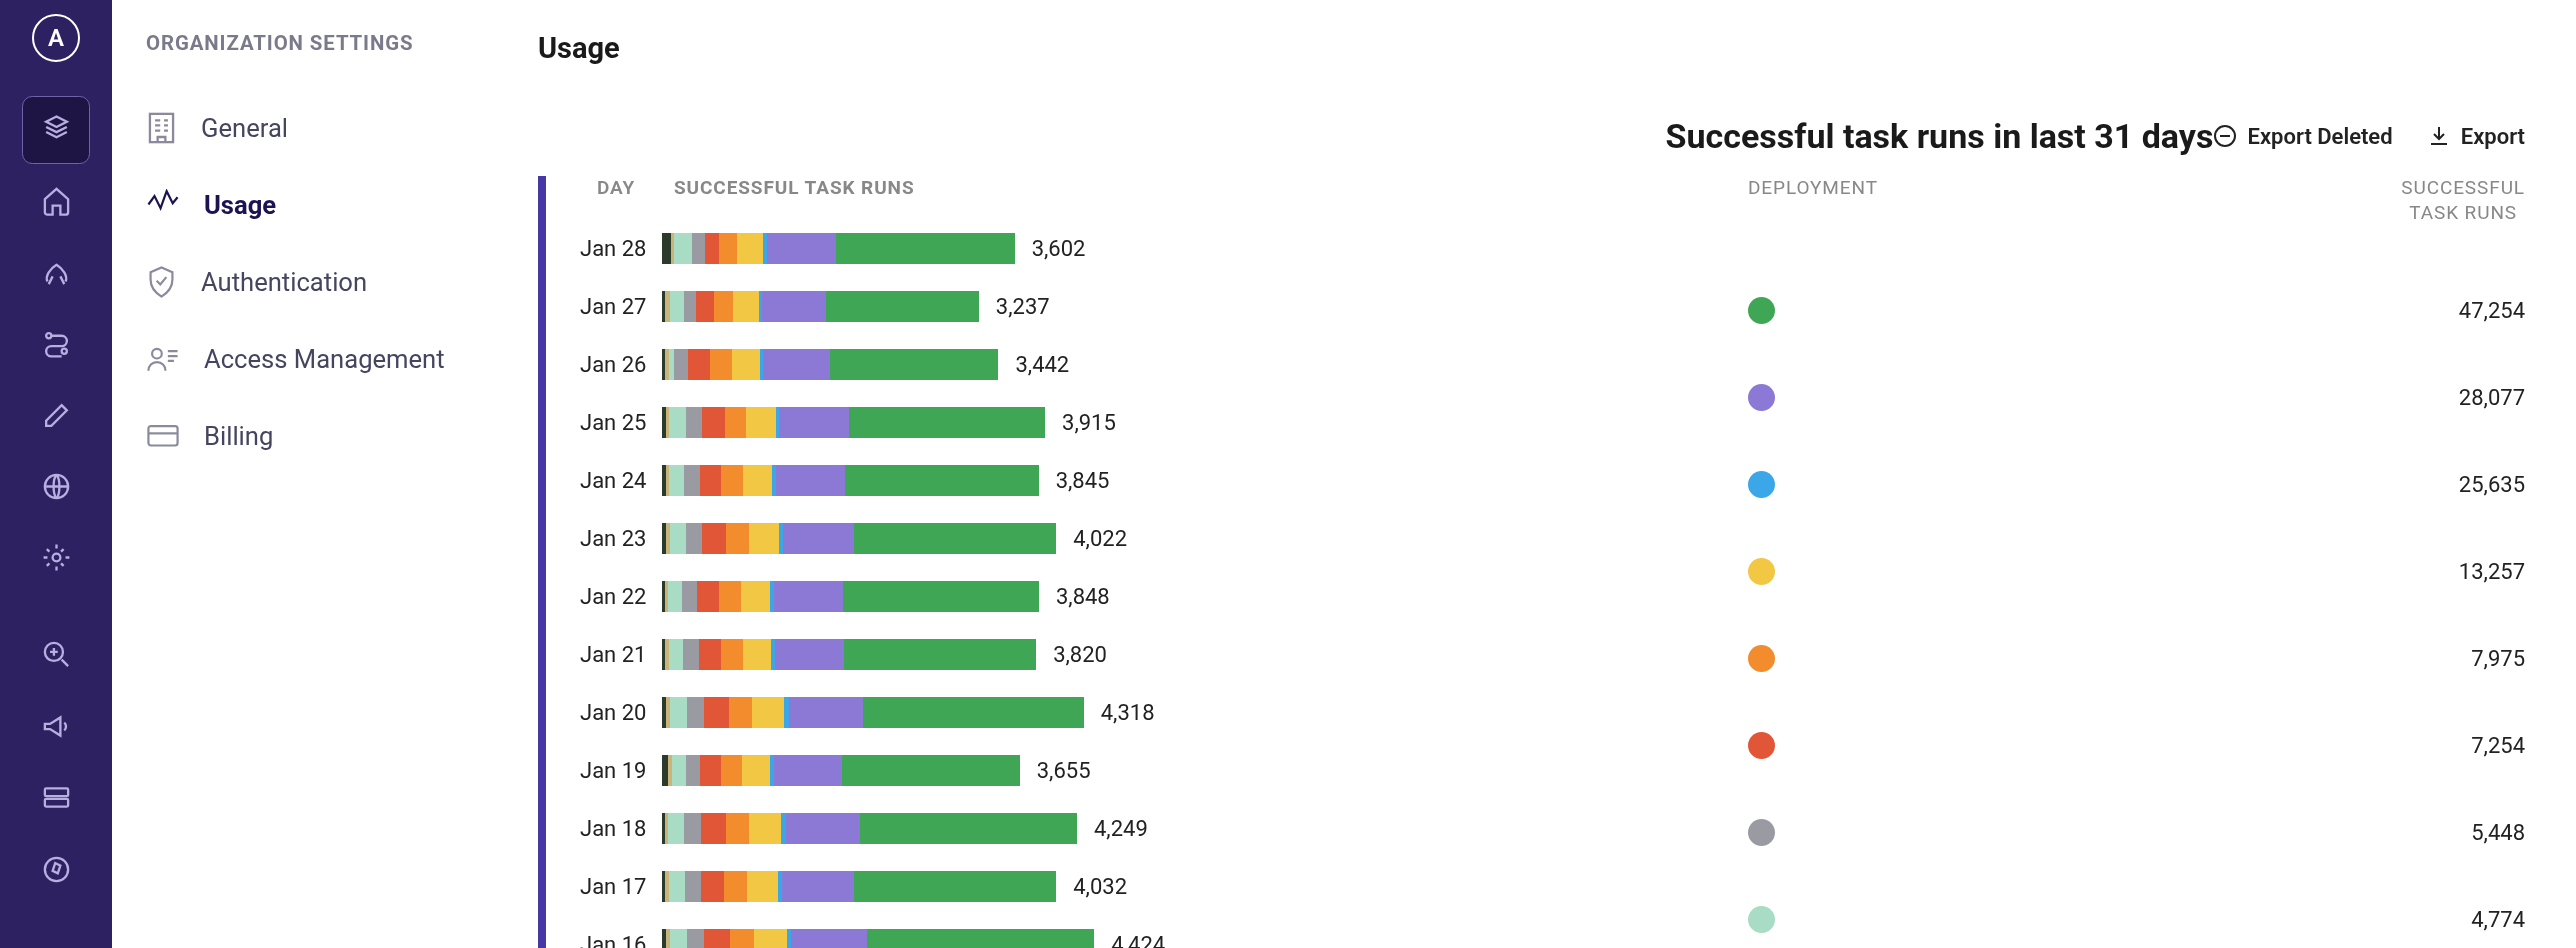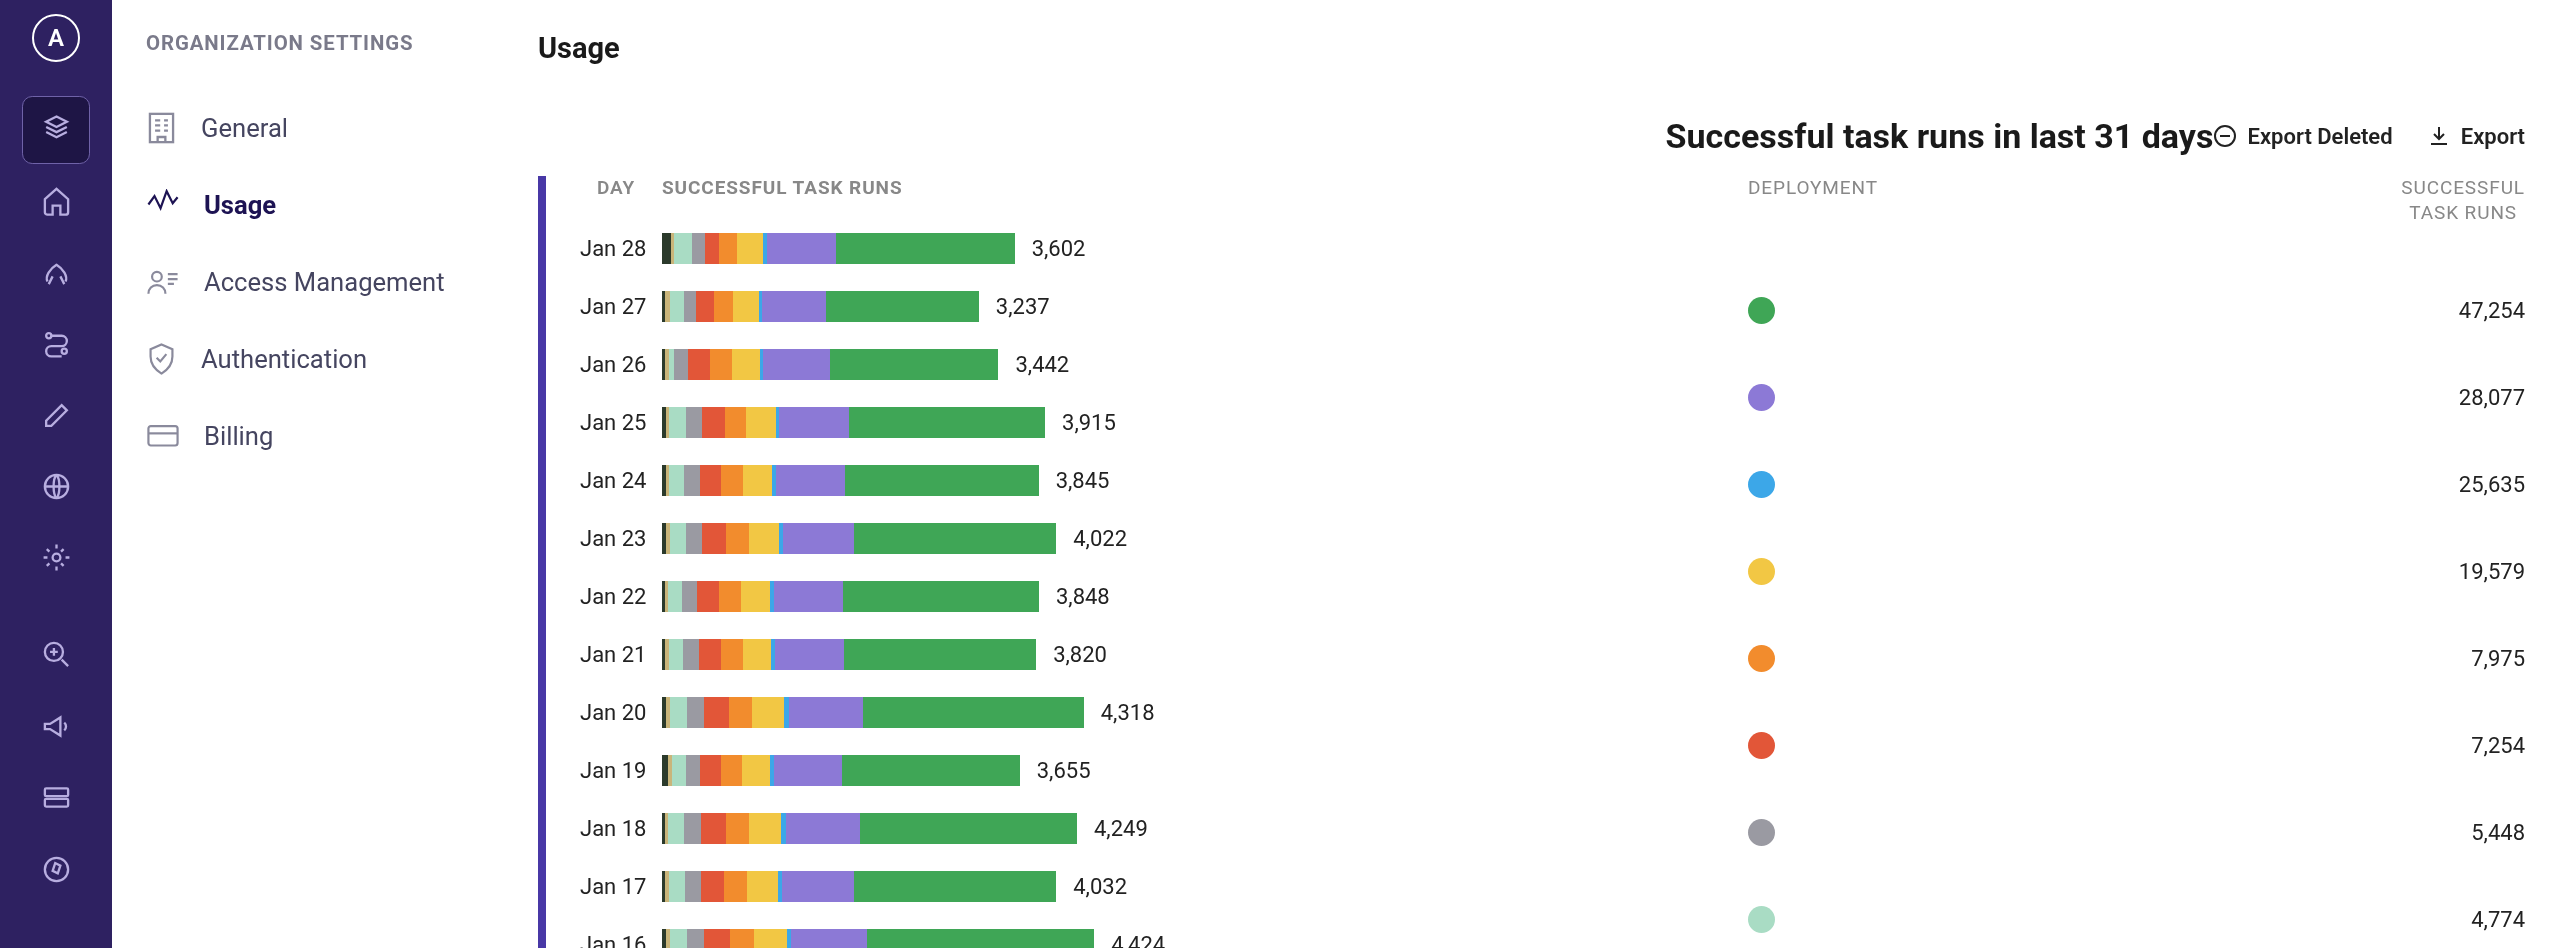--- a/index.html
+++ b/index.html
@@ -125,20 +125,21 @@
   min-height: 0;
 }
 .bars-panel {
   flex: 0 0 1159px;
   border-left: 8.5px solid #4838a6;
   padding-left: 34px;
 }
 .col-hdrs {
   display: flex;
   margin-bottom: 20.4px;
+  gap: 12px;
 }
 .col-hdrs .day-hdr {
   width: 82px;
   text-align: right;
   padding-right: 27px;
   font-size: 19px;
   color: #888;
   letter-spacing: 0.9px;
   font-weight: 600;
 }
@@ -295,32 +296,32 @@
       </svg>
     <span>General</span>
   </div>
   <div class="settings-item active">
     <svg width="34" height="31" viewBox="0 0 28 24">
         <path d="M2 12l5-7 5 10 5-14 5 10 4-5"></path>
       </svg>
     <span>Usage</span>
   </div>
   <div class="settings-item">
+    <svg width="31" height="34" viewBox="0 0 24 28">
+        <path d="M12 2l9 4v6c0 7-4 11-9 14-5-3-9-7-9-14V6l9-4z"></path>
+        <path d="M8 13l3 3 5-6"></path>
+      </svg>
+    <span>Authentication</span>
+  </div>
+  <div class="settings-item">
     <svg width="34" height="31" viewBox="0 0 28 24">
         <circle cx="9" cy="8" r="4"></circle>
         <path d="M2 22c0-4 3-7 7-7s7 3 7 7M18 6h8M18 10h8M18 14h5"></path>
       </svg>
     <span>Access Management</span>
-  </div>
-  <div class="settings-item">
-    <svg width="31" height="34" viewBox="0 0 24 28">
-        <path d="M12 2l9 4v6c0 7-4 11-9 14-5-3-9-7-9-14V6l9-4z"></path>
-        <path d="M8 13l3 3 5-6"></path>
-      </svg>
-    <span>Authentication</span>
   </div>
   <div class="settings-item">
     <svg width="34" height="25.6" viewBox="0 0 28 20">
         <rect x="2" y="2" width="24" height="16" rx="2"></rect>
         <path d="M2 8h24"></path>
       </svg>
     <span>Billing</span>
   </div>
 </aside>
 
@@ -593,21 +594,21 @@
               <div class="swatch" style="background: rgb(60, 167, 232);"></div>
               <div class="legend-name"></div>
             </div>
             <div class="legend-val">25,635</div>
           </div>
           <div class="legend-row">
             <div class="legend-left">
               <div class="swatch" style="background: rgb(242, 199, 68);"></div>
               <div class="legend-name"></div>
             </div>
-            <div class="legend-val">19,579</div>
+            <div class="legend-val">13,257</div>
           </div>
           <div class="legend-row">
             <div class="legend-left">
               <div class="swatch" style="background: rgb(242, 140, 45);"></div>
               <div class="legend-name"></div>
             </div>
             <div class="legend-val">7,975</div>
           </div>
           <div class="legend-row">
             <div class="legend-left">

